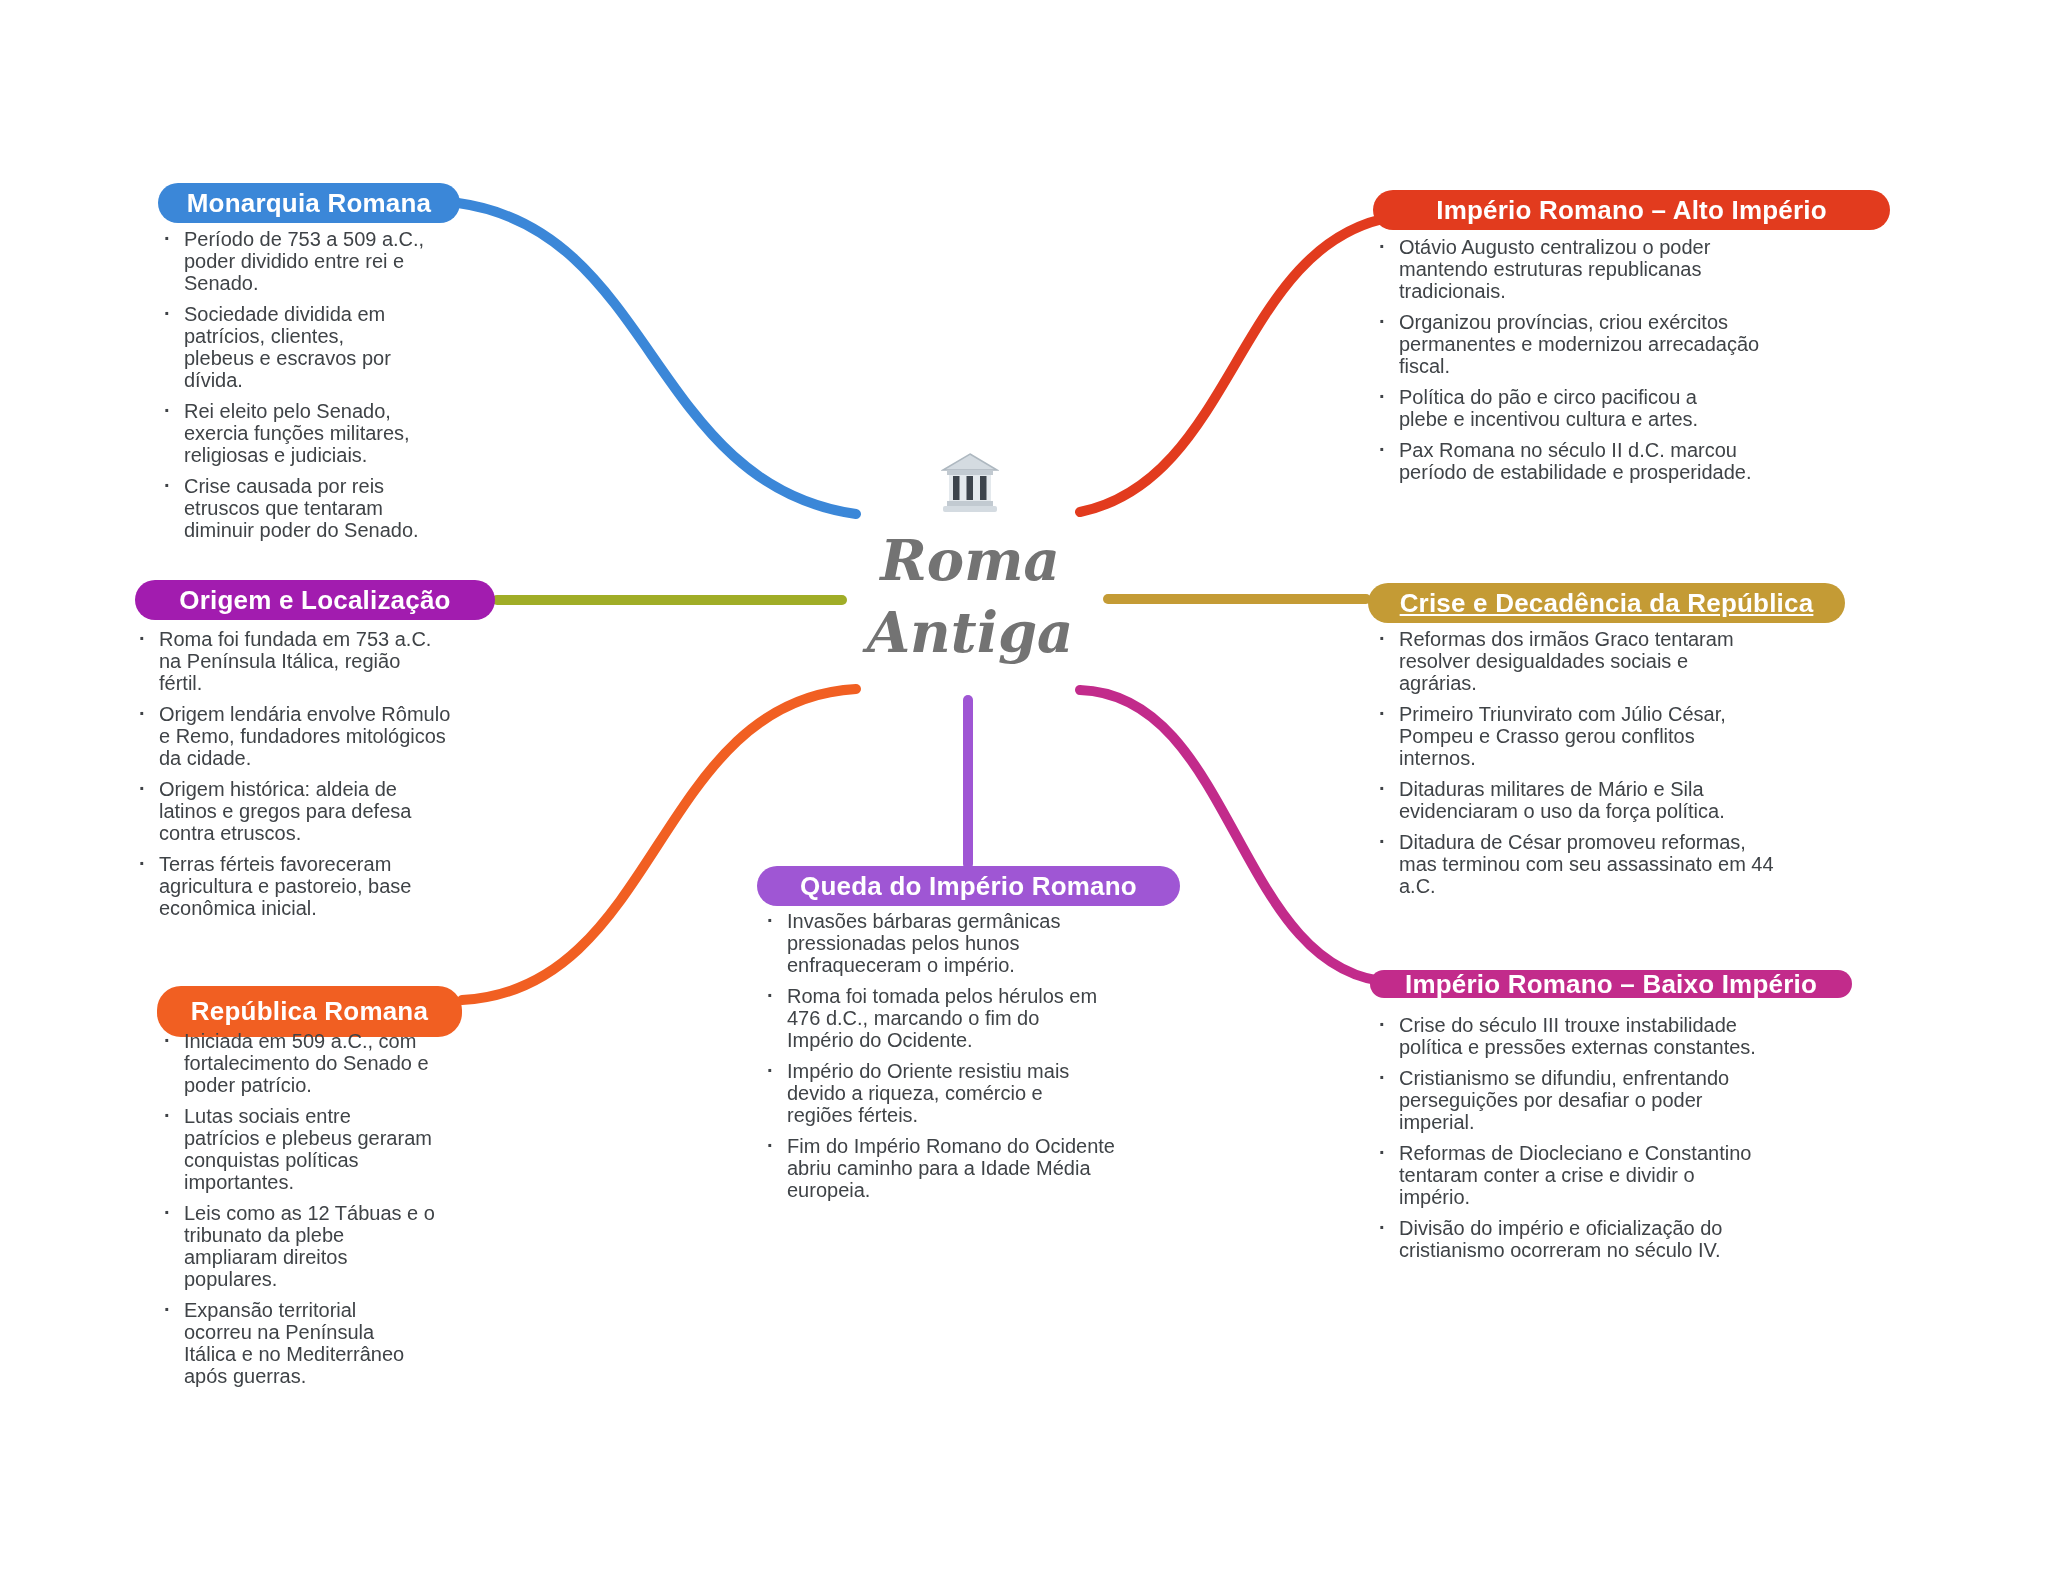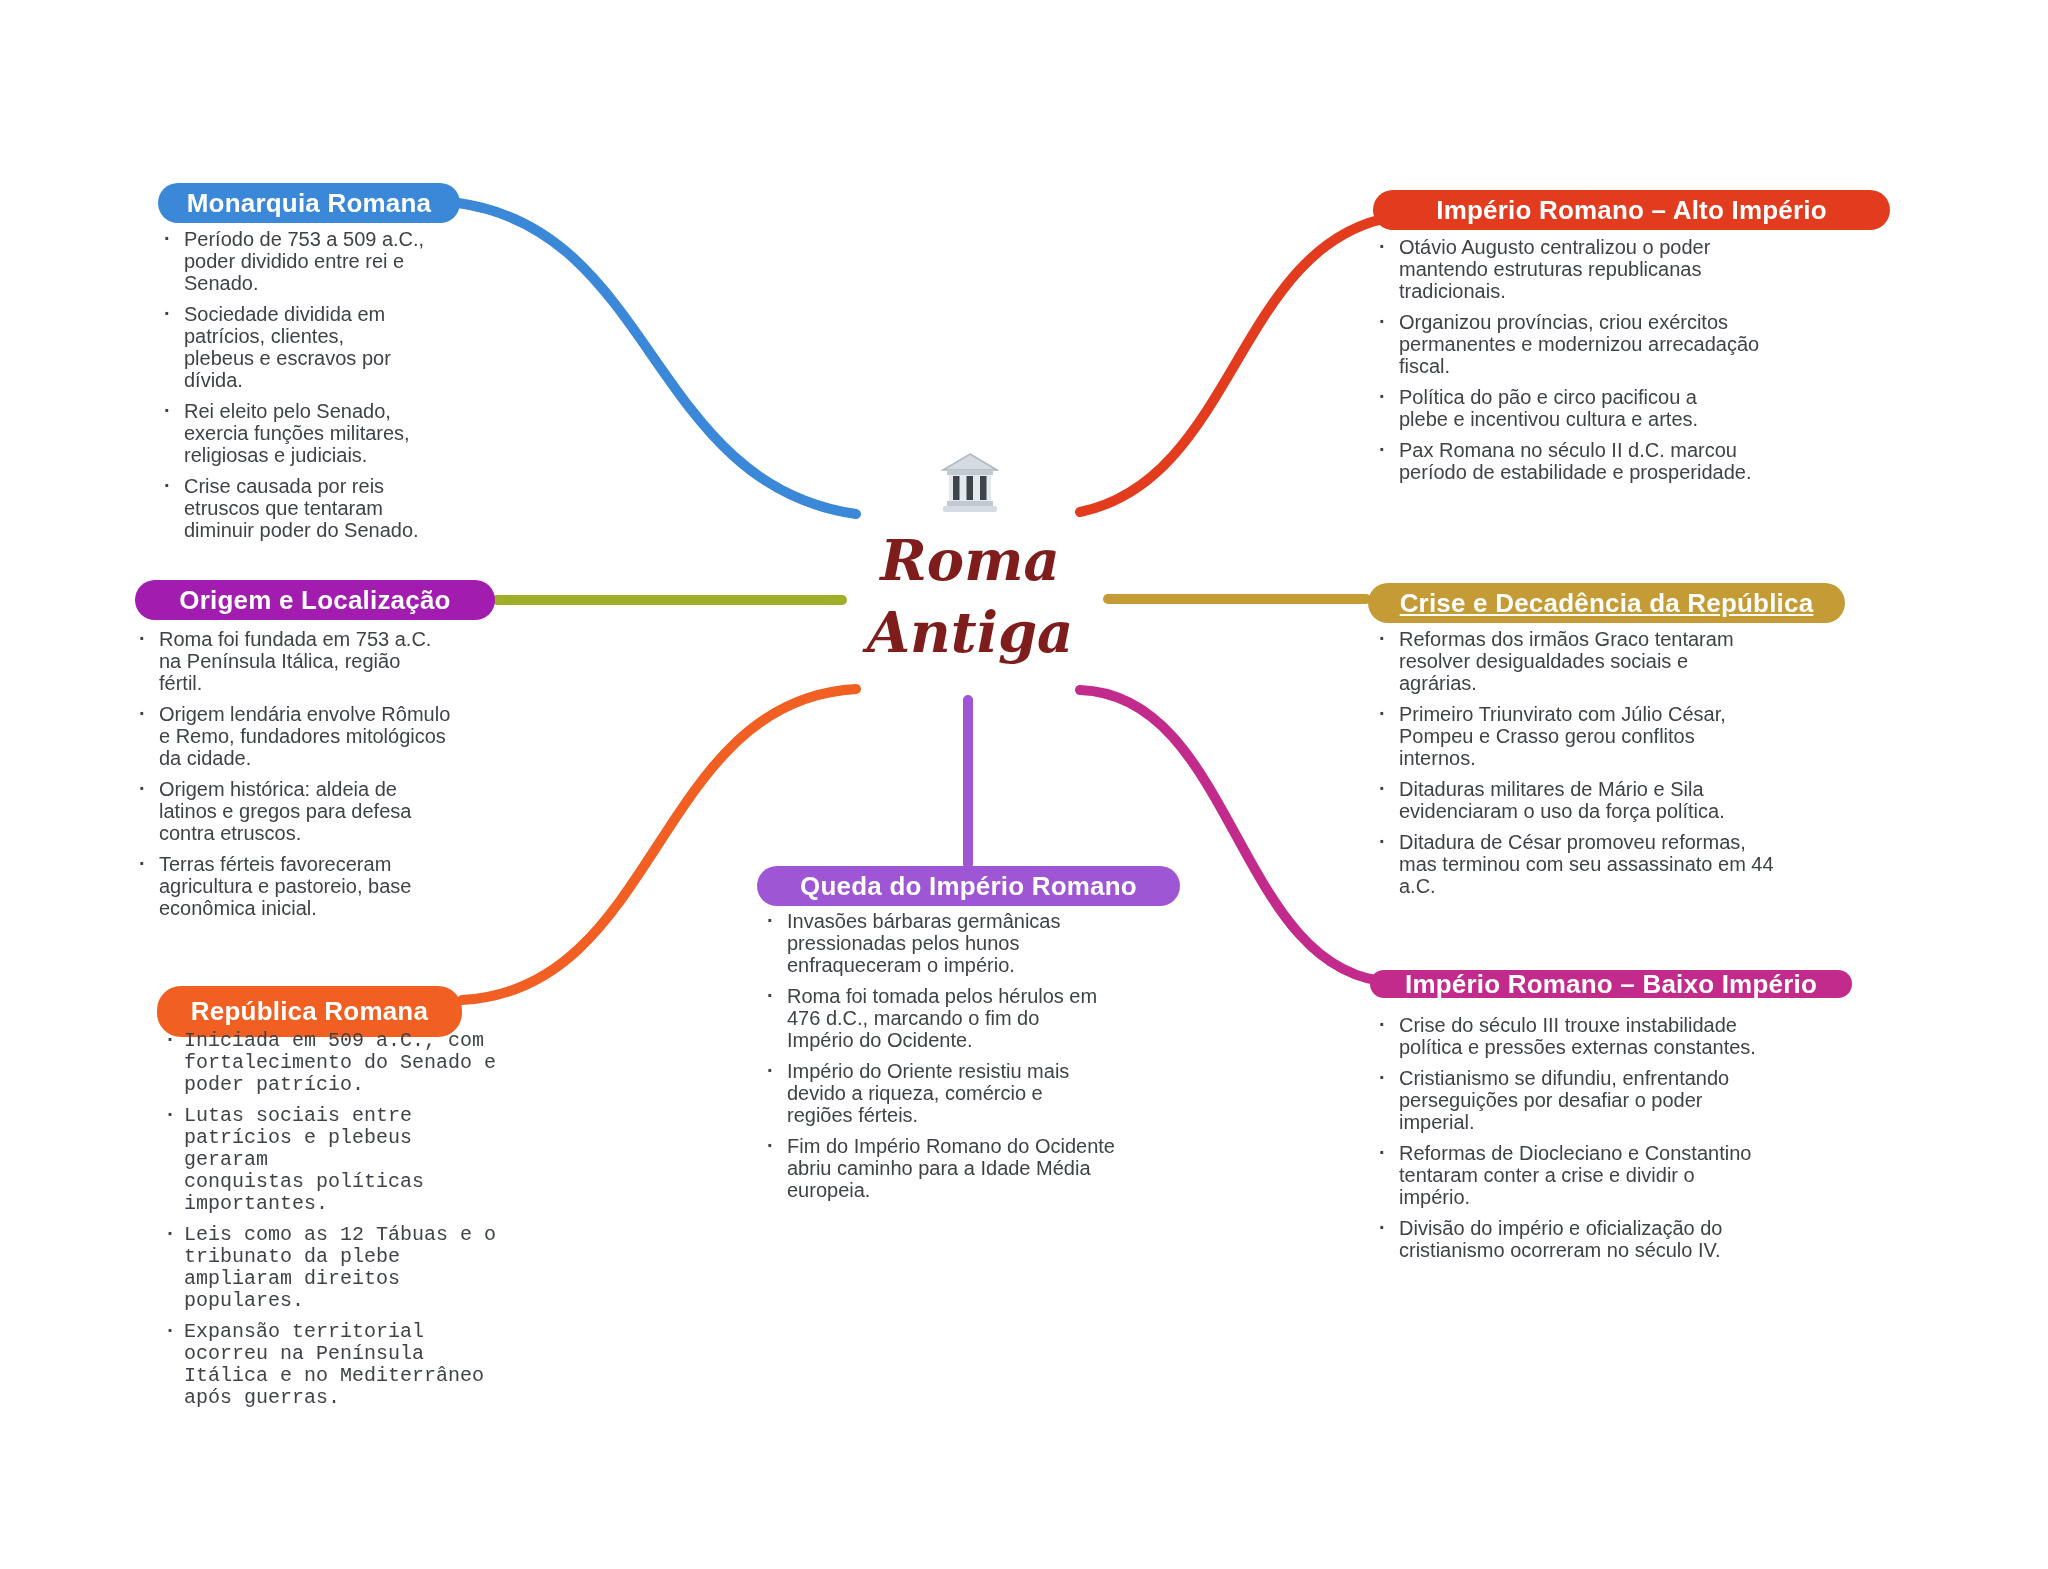--- a/index.html
+++ b/index.html
@@ -38,21 +38,21 @@
     position:absolute;left:4px;top:-1px;
     font-weight:700;color:#3f4347;
   }
 
   .center-group{position:absolute;left:840px;top:452px;width:260px;text-align:center;}
   .temple{display:inline-block;width:58px;height:60px;}
   .center-title{
     margin-top:8px;
     font-family:"DejaVu Serif", serif;
     font-style:italic;font-weight:600;
-    font-size:56px;line-height:72px;color:#7f1d1d;
+    font-size:56px;line-height:72px;color:#737373;
   }
 </style>
 </head>
 <body>
 
 <div id="canvas">
 
   <svg id="connectors" viewBox="0 0 2048 1569">
     <path d="M 458 203 C 655 230, 650 485, 856 514" stroke="#3b87d8"></path>
     <path d="M 497 600 L 842 600" stroke="#a0ad27"></path>
@@ -120,21 +120,21 @@
         <li>Terras férteis favoreceram
 agricultura e pastoreio, base
 econômica inicial.</li>
       </ul>
   </div>
 
   <div class="branch">
     <div class="pill" style="left: 157px; top: 986px; width: 305px; height: 51px; background-color: rgb(241, 95, 34);">
       <span>República Romana</span>
     </div>
-    <ul class="bullets" style="left:160px;top:1030px;width:340px;font-family:Liberation Mono, monospace;">
+    <ul class="bullets" style="left:160px;top:1030px;width:340px;">
         <li>Iniciada em 509 a.C., com
 fortalecimento do Senado e
 poder patrício.</li>
         <li>Lutas sociais entre
 patrícios e plebeus geraram
 conquistas políticas
 importantes.</li>
         <li>Leis como as 12 Tábuas e o
 tribunato da plebe
 ampliaram direitos

